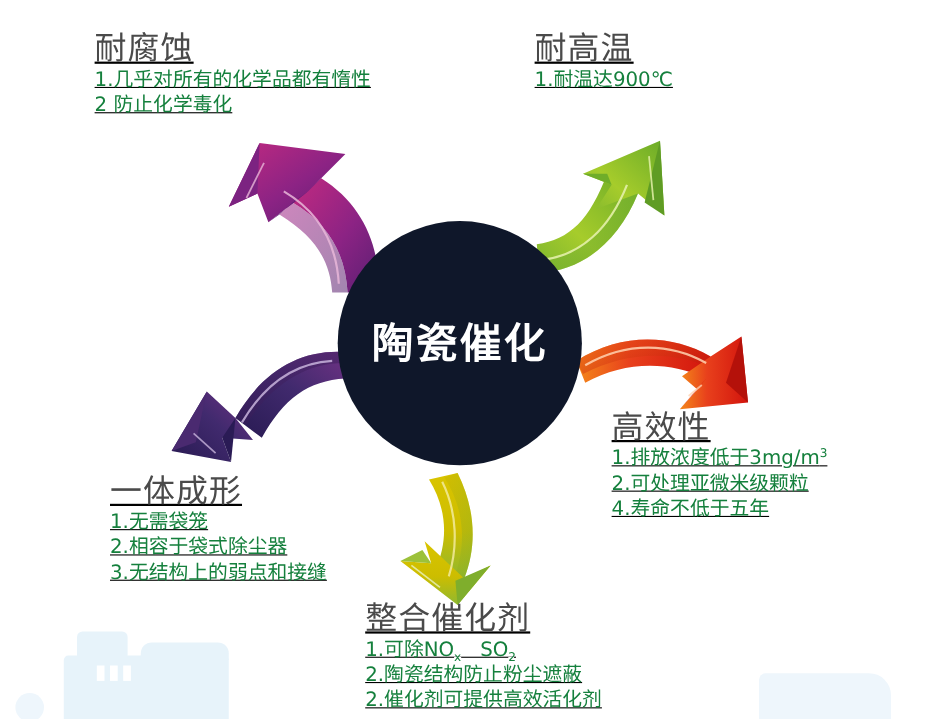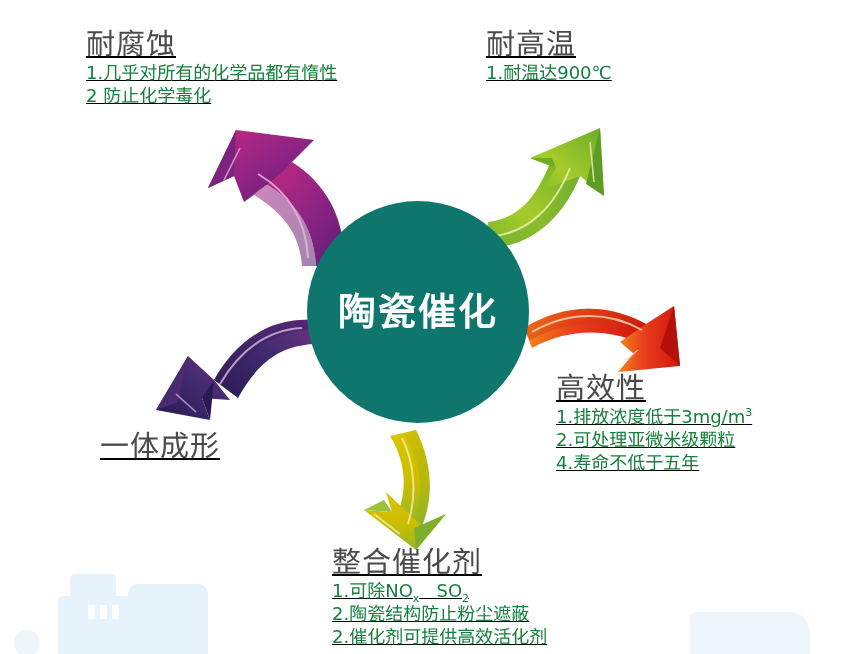--- a/index.html
+++ b/index.html
@@ -36,21 +36,21 @@
     left:14px;top:630px;width:26px;height:26px;background:#eef6fc;border-radius:50%;
   }
   .wm-right{
     left:690px;top:612px;width:120px;height:44px;background:#eef6fc;border-radius:6px 20px 0 0;
   }
 
   
   #center-circle{
     position:absolute;left:307px;top:201px;width:222px;height:222px;
     border-radius:50%;
-    background:#0f766e;
+    background:#0f172a;
     display:flex;align-items:center;justify-content:center;
     z-index:5;
   }
   #center-label{
     color:#ffffff;
     font-size:38px;
     font-weight:bold;
     letter-spacing:2px;
     line-height:1;
     white-space:nowrap;
@@ -244,15 +244,20 @@
     <h2>整合催化剂</h2>
     <ul>
       <li><span>1.可除NO</span><sub>x</sub><span style="white-space:pre">   SO</span><sub>2</sub></li>
       <li>2.陶瓷结构防止粉尘遮蔽</li>
       <li>2.催化剂可提供高效活化剂</li>
     </ul>
   </div>
 
   <div class="block" id="block-monolithic">
     <h2>一体成形</h2>
+    <ul>
+      <li>1.无需袋笼</li>
+      <li>2.相容于袋式除尘器</li>
+      <li>3.无结构上的弱点和接缝</li>
+    </ul>
   </div>
 
 </div>
 
 </body></html>

